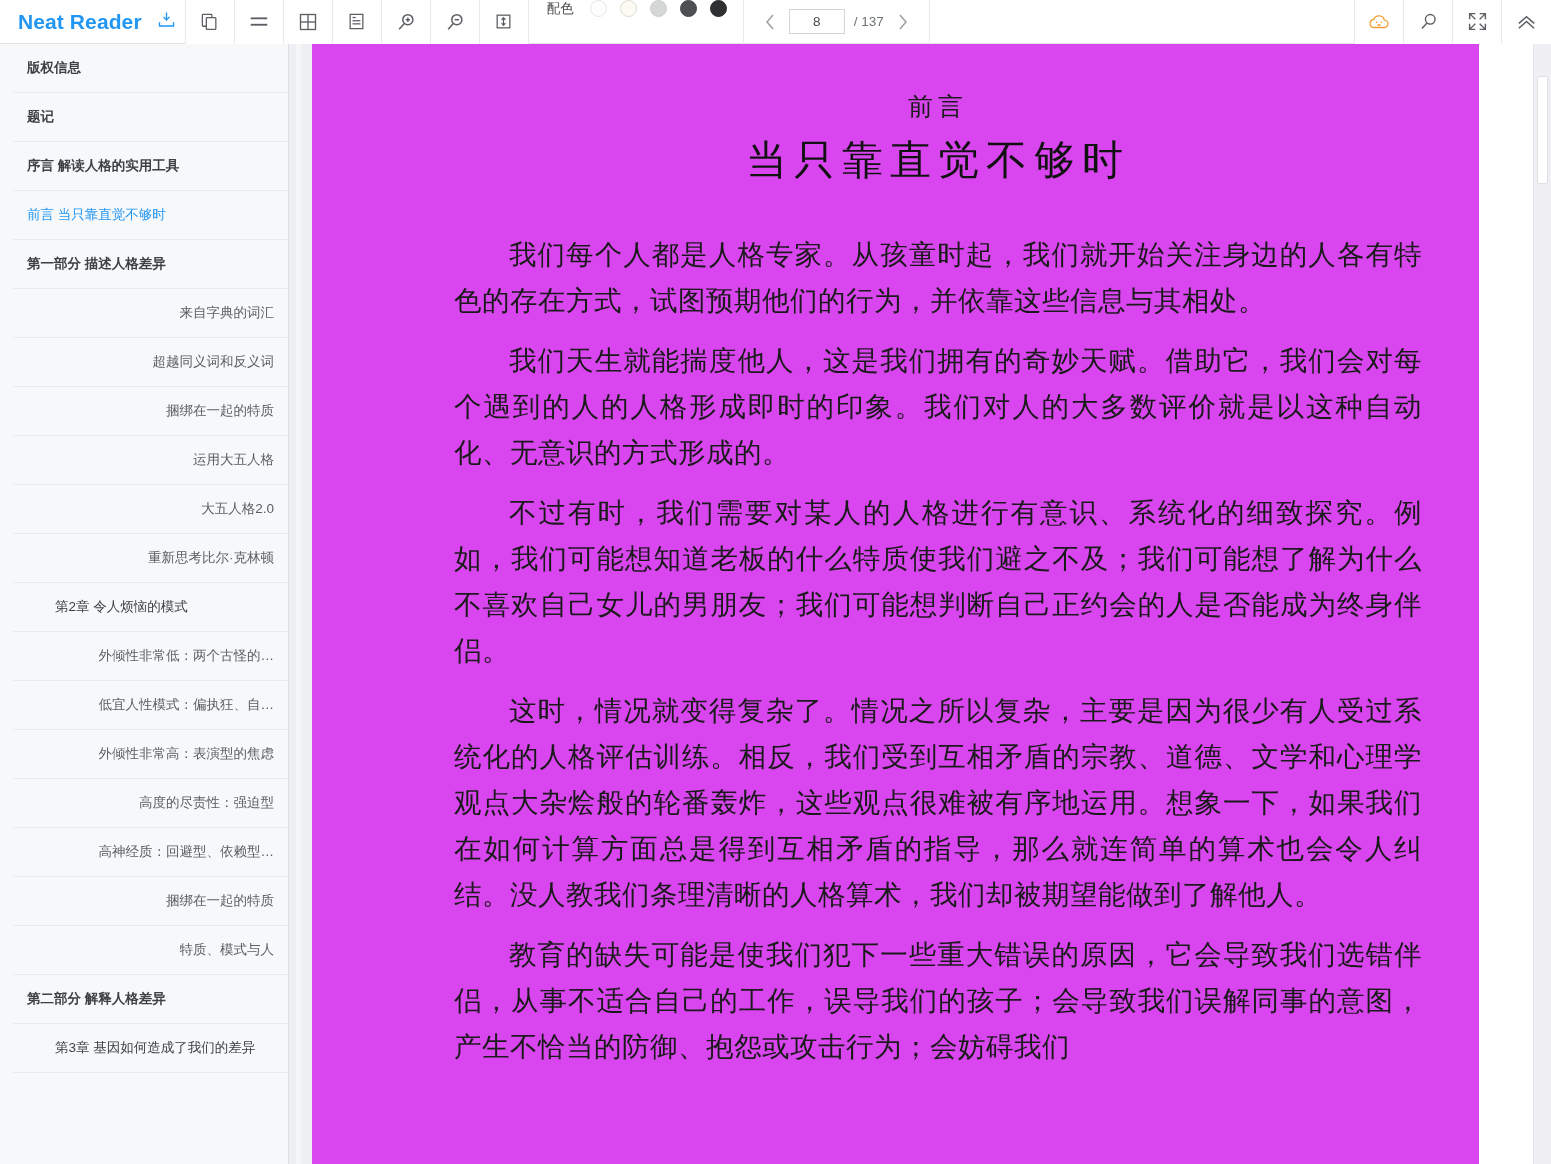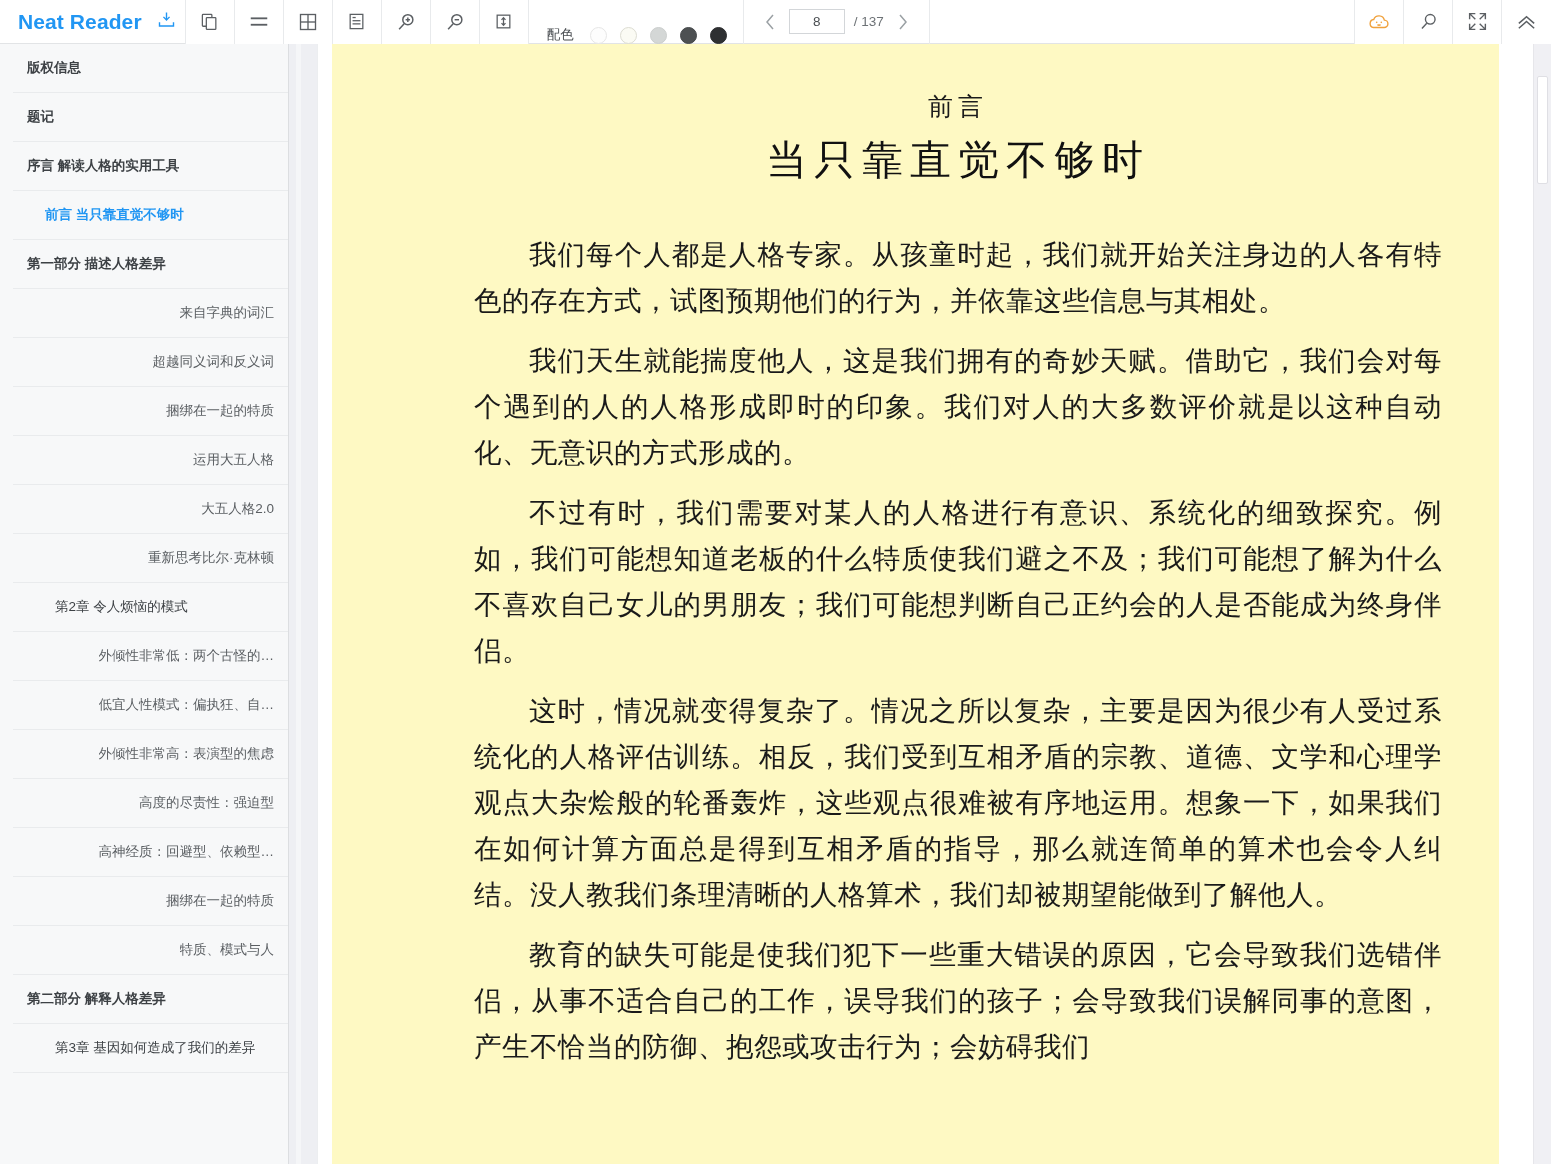--- a/index.html
+++ b/index.html
@@ -33,21 +33,21 @@
     display: flex; align-items: center; justify-content: center;
     border-right: 1px solid #e8eaec;
     cursor: pointer; background: #fff;
   }
   .tbtn.noborder { border-right: none; }
   .tbtn svg { display: block; }
   .ico { stroke: #5b5f63; fill: none; stroke-width: 1.6; }
 
   
   .colorgrp {
-    height: 44px; display: flex; align-items: flex-end;
+    height: 44px; display: flex; align-items: flex-start;
     padding: 0 16px 0 18px; gap: 13px;
     border-right: 1px solid #e8eaec;
   }
   .colorgrp .cg-label { font-size: 13.5px; color: #4a4e52; margin-right: 3px; }
   .swatch { width: 17px; height: 17px; border-radius: 50%; cursor: pointer; }
 
   
   .pagergrp {
     height: 44px; display: flex; align-items: center;
     padding: 0 16px; gap: 9px;
@@ -77,40 +77,40 @@
   .toc-item {
     height: 49px; display: flex; align-items: center;
     border-bottom: 1px solid #e9ebed;
     font-size: 13.5px; color: #3d4145;
     cursor: pointer; white-space: nowrap; overflow: hidden;
   }
   .toc-item .lbl { overflow: hidden; text-overflow: ellipsis; padding-right: 14px; }
   .lvl0 { padding-left: 14px; font-weight: bold; }
   .lvl1 { padding-left: 42px; }
   .lvl2 { padding-left: 70px; color: #5a5e62; justify-content: flex-end; }
-  .toc-item.active .lbl { color: #2196f3; font-weight: bold; margin-left: 18px; }
+  .toc-item.active .lbl { color: #2196f3; font-weight: normal; }
 
   
   #gutter {
     position: absolute; left: 288px; top: 44px;
     width: 30px; height: 1120px;
     background: #eeeff3;
     border-left: 1px solid #dcdee1;
     border-right: 1px solid #eceef0;
   }
   #gutter .grip {
     position: absolute; left: 7px; top: 0; width: 5px; height: 1120px;
     background: #f5f6f8;
   }
 
   
   #reader {
-    position: absolute; left: 332px; top: 44px;
+    position: absolute; left: 312px; top: 44px;
     width: 1167px; height: 1120px;
-    background: #fef9c3;
+    background: #d946ef;
     overflow: hidden;
   }
   #page {
     width: 1215px;
     padding: 46px 105px 0 142px;
   }
   .kicker {
     text-align: center; font-size: 25px; color: #1b1b1b;
     font-family: "Liberation Serif", "DejaVu Serif", serif;
     letter-spacing: 5px; margin-bottom: 10px;

